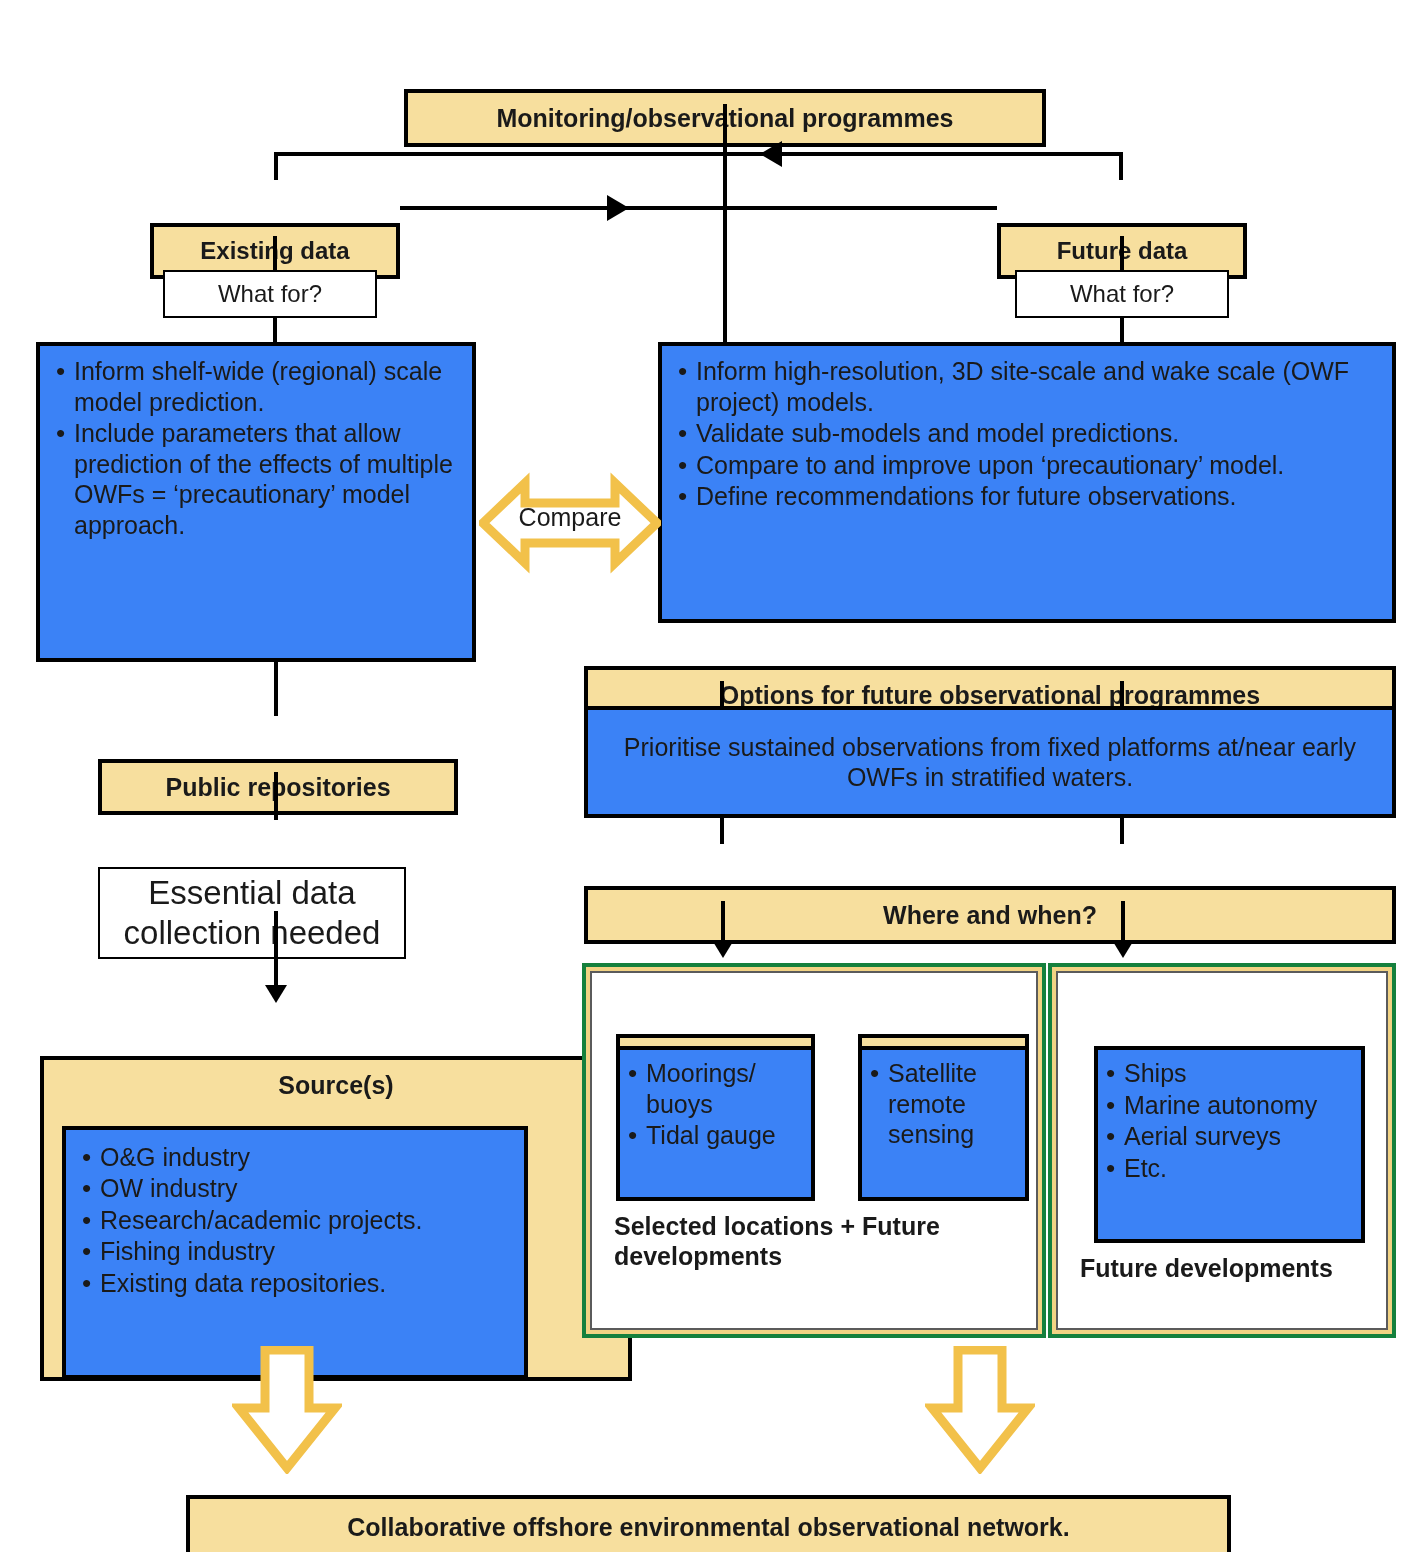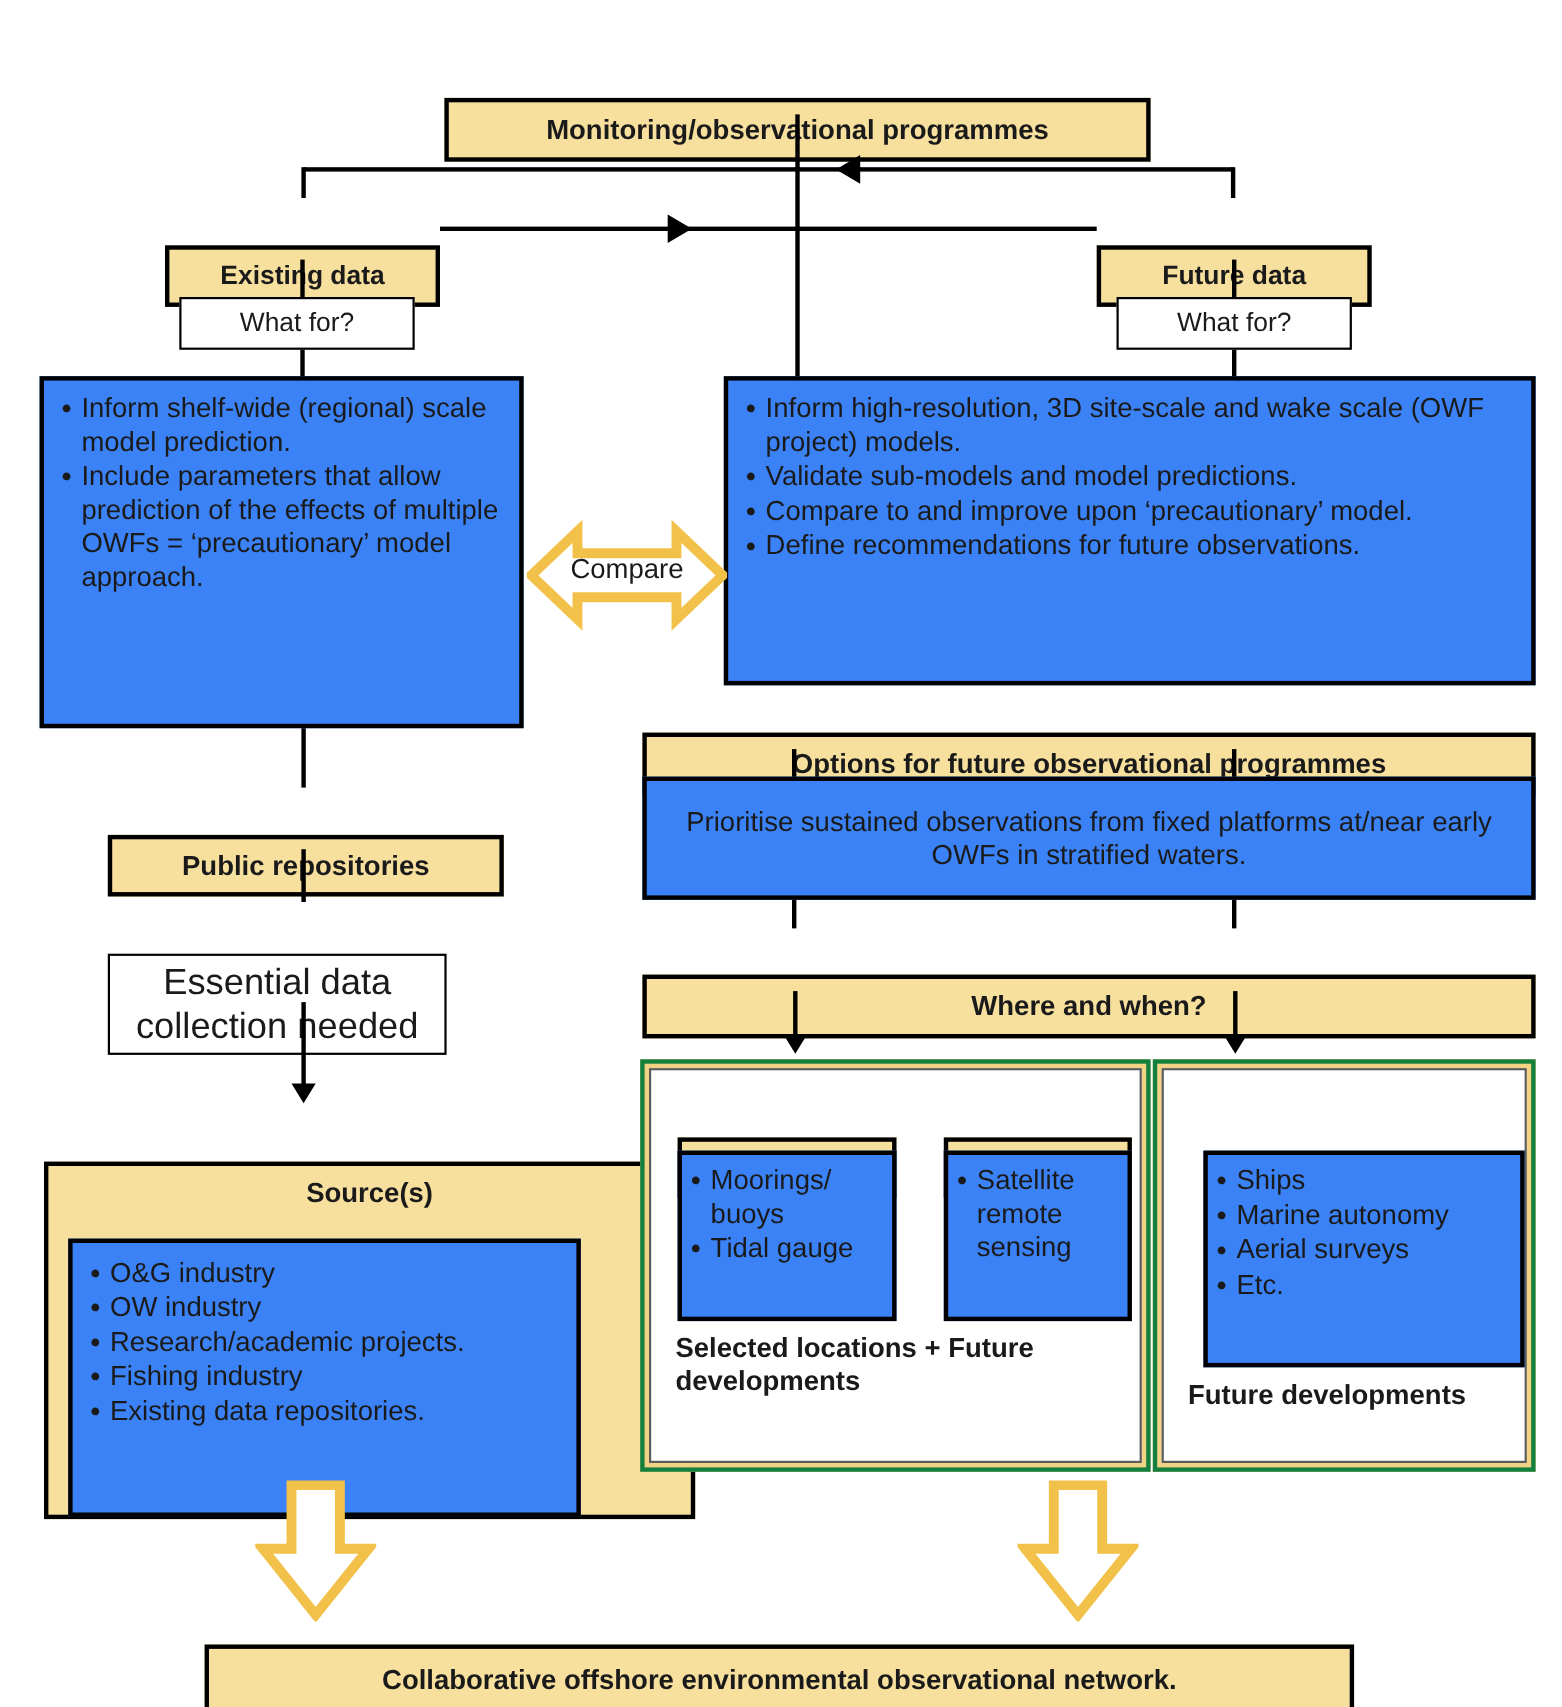--- a/index.html
+++ b/index.html
@@ -252,21 +252,21 @@
         </div>
       </div>
 
       <div class="sub-label" style="left:22px; top:238px; width:400px; font-size:25px;">Selected locations + Future developments</div>
     </div>
   </div>
 
   <div class="group-outer" style="left:1048px; top:963px; width:348px; height:375px;">
     <div class="group-inner">
 
-      <div class="node cream" style="left:36px; top:73px; width:292px; height:197px; font-size:25px; align-items:flex-start;">
+      <div class="node cream" style="left:36px; top:73px; width:271px; height:197px; font-size:25px; align-items:flex-start;">
         <div class="listwrap" style="padding:8px 6px 6px 4px;">
           <ul class="bul">
             <li>Ships</li>
             <li>Marine autonomy</li>
             <li>Aerial surveys</li>
             <li>Etc.</li>
           </ul>
         </div>
       </div>
 

